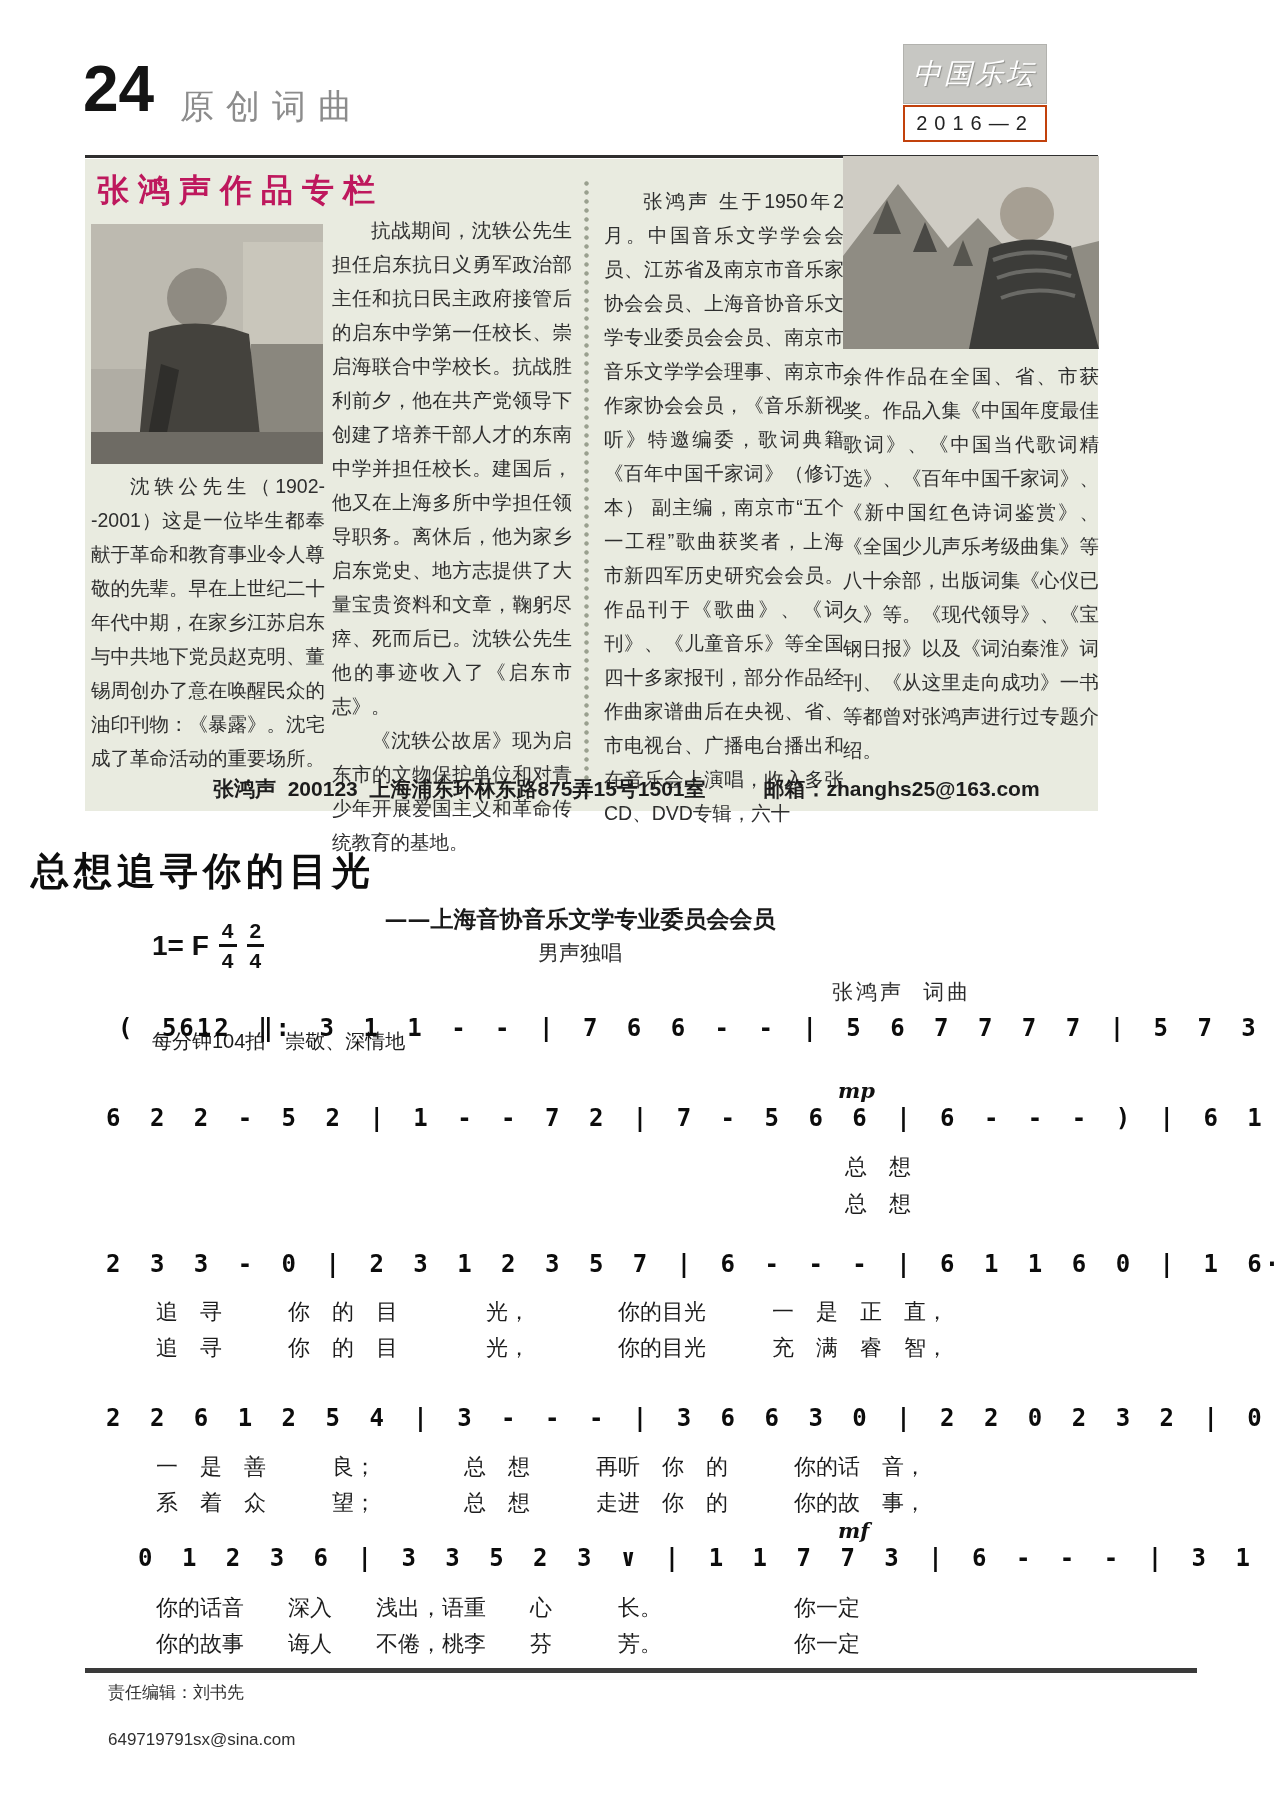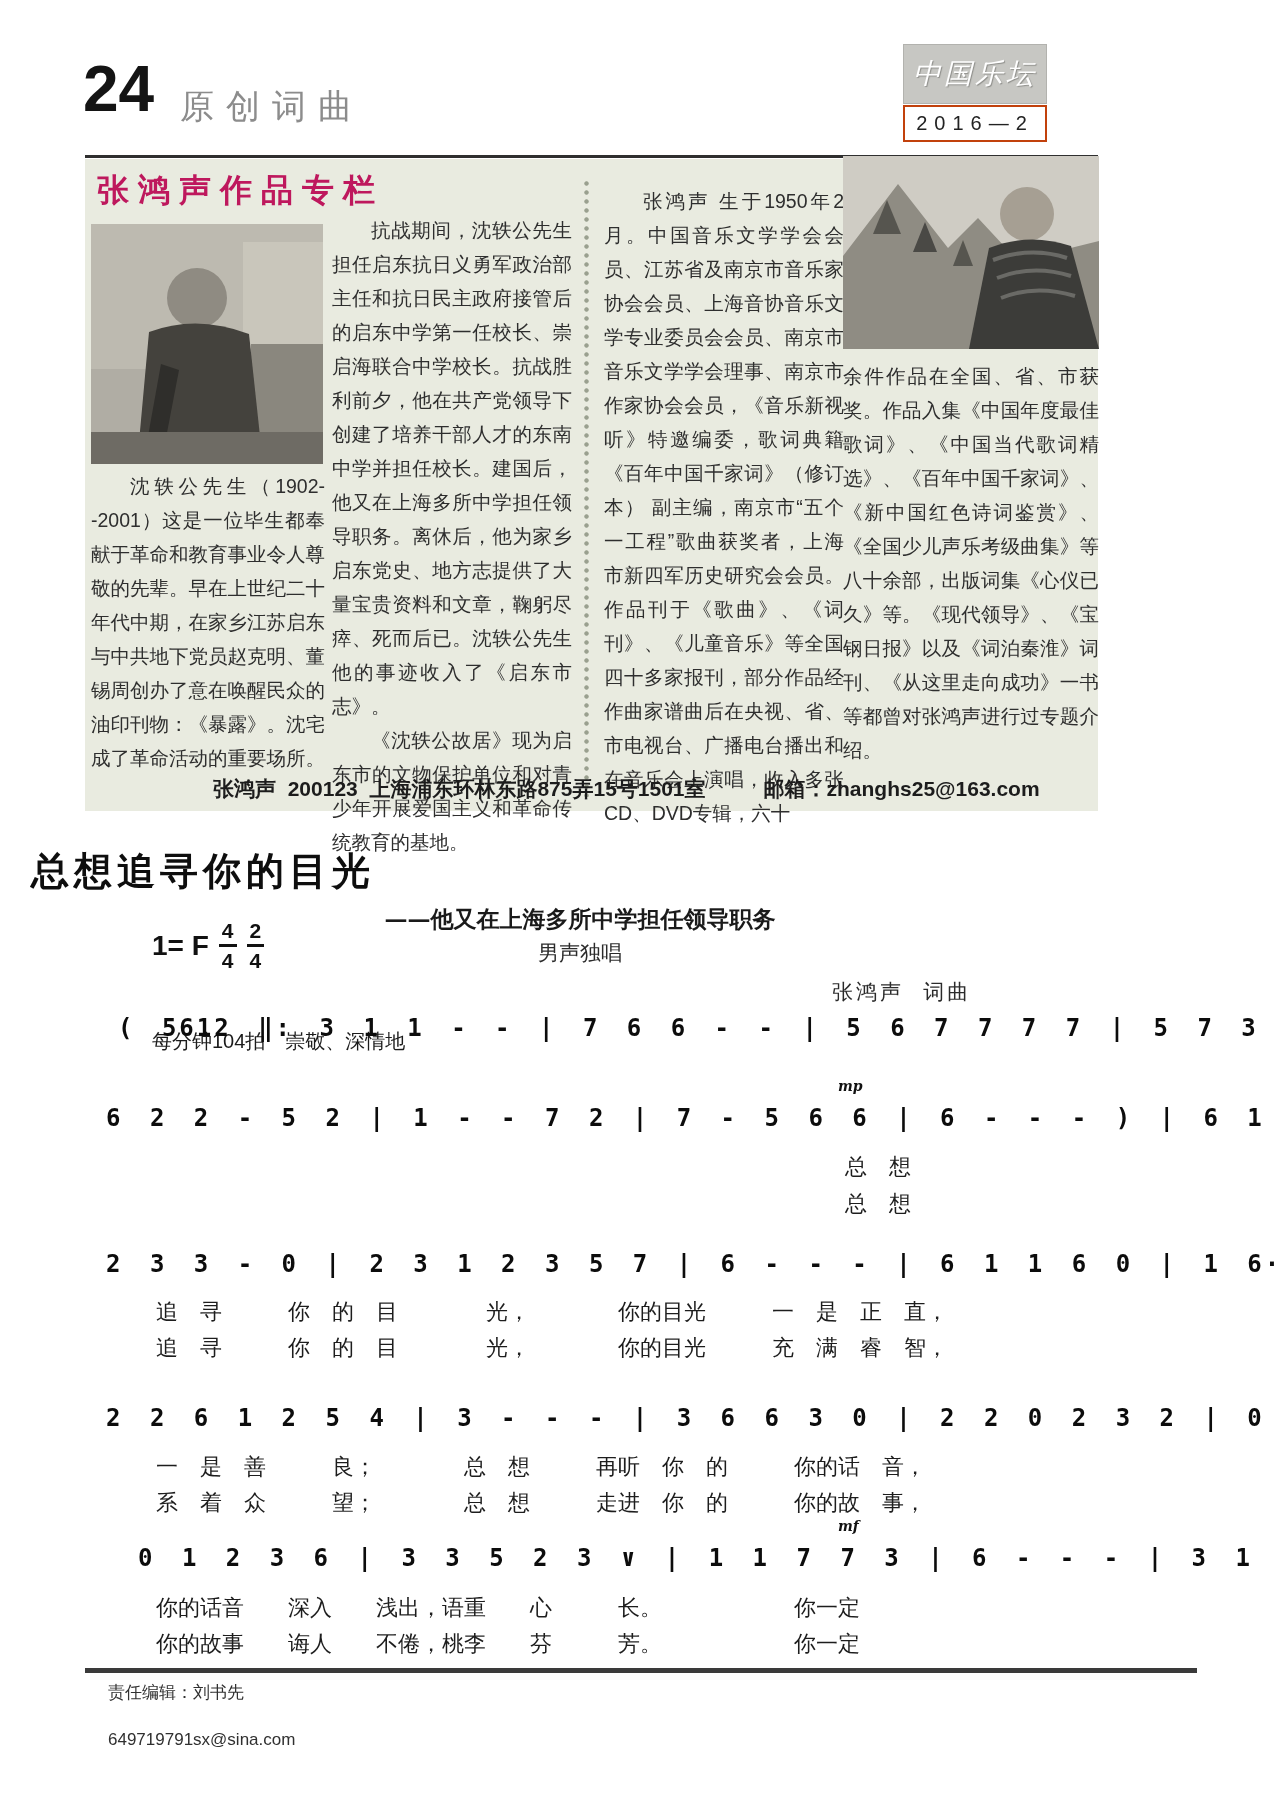--- a/index.html
+++ b/index.html
@@ -49,21 +49,21 @@
   .tempo{left:152px;top:1020px;font-size:20px;font-weight:normal;color:#1b1b1b;white-space:pre;}
   .credit{left:832px;top:970px;font-size:21px;font-family:"DejaVu Serif",serif;letter-spacing:3px;white-space:pre;}
 
   .score-line{font-family:"DejaVu Sans Mono",monospace;font-weight:bold;font-size:24px;
               letter-spacing:3px;word-spacing:9px;color:#0c0c0c;white-space:nowrap;}
   .line-a{left:118px;top:1006px;}
   .line-b{left:106px;top:1096px;}
   .line-c{left:106px;top:1242px;}
   .line-d{left:106px;top:1396px;}
   .line-e{left:138px;top:1536px;}
-  .dyn{font-family:"DejaVu Serif",serif;font-style:italic;font-weight:bold;font-size:14px;color:#111;}
+  .dyn{font-family:"DejaVu Serif",serif;font-style:italic;font-weight:bold;font-size:21px;color:#111;}
   .dyn-mp{left:838px;top:1070px;}
   .dyn-mf{left:838px;top:1510px;}
   .lyric{font-family:"DejaVu Serif",serif;font-size:22px;color:#1d1d1d;white-space:pre;}
   .lyr-b1{left:845px;top:1144px;}
   .lyr-b2{left:845px;top:1181px;}
   .lyr-c1{left:156px;top:1289px;}
   .lyr-c2{left:156px;top:1325px;}
   .lyr-d1{left:156px;top:1444px;}
   .lyr-d2{left:156px;top:1480px;}
   .lyr-e1{left:156px;top:1585px;}
@@ -138,21 +138,21 @@
       <p style="margin:0">余件作品在全国、省、市获奖。作品入集《中国年度最佳歌词》、《中国当代歌词精选》、《百年中国千家词》、《新中国红色诗词鉴赏》、《全国少儿声乐考级曲集》等八十余部，出版词集《心仪已久》等。《现代领导》、《宝钢日报》以及《词泊秦淮》词刊、《从这里走向成功》一书等都曾对张鸿声进行过专题介绍。</p>
     </div>
 
     <div class="abs contact">
       <span>张鸿声  200123  上海浦东环林东路875弄15号1501室</span>
       <span>邮箱：zhanghs25@163.com</span>
     </div>
   </div>
 
   <div class="abs song-title">总想追寻你的目光</div>
-  <div class="abs dedication">——他又在上海多所中学担任领导职务</div>
+  <div class="abs dedication">——上海音协音乐文学专业委员会会员</div>
   <div class="abs voice">男声独唱</div>
 
   <div class="abs keysig">
     <span>1= F</span>
     <span class="frac">
       <span class="num">4</span>
       <span class="den">4</span>
     </span>
     <span class="frac">
       <span class="num">2</span>

